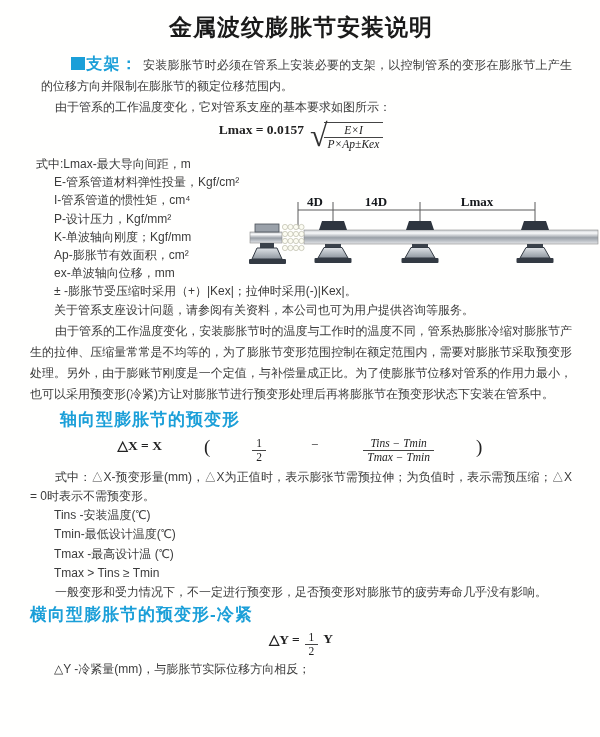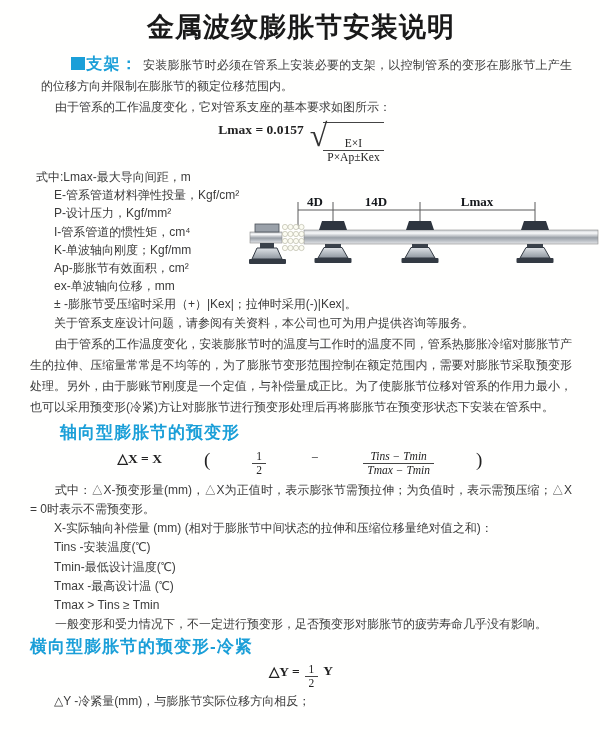--- a/index.html
+++ b/index.html
@@ -5,35 +5,35 @@
   html,body{margin:0;padding:0;}
   body{
     width:600px;height:737px;overflow:hidden;
     background:#fffffe;color:#3b3b3b;
     font-family:"Liberation Sans",sans-serif;
     font-size:12px;
   }
   .page{position:relative;width:600px;height:737px;box-sizing:border-box;padding:0 28px 0 30px;}
   .doc-title{
     margin:0;padding-top:13px;height:28px;line-height:28px;
-    text-align:center;font-size:27px;font-weight:bold;color:#1a1a1a;letter-spacing:1px;
+    text-align:center;font-size:23px;font-weight:bold;color:#1a1a1a;letter-spacing:1px;
   }
   .para{margin:0;font-size:12px;line-height:21px;text-align:justify;}
   .p-support{margin-top:12px;text-indent:30px;margin-left:11px;}
   .p-example{text-indent:25px;}
   .marker{display:inline-block;width:14px;height:13px;background:#1b9fd8;vertical-align:-1px;margin-right:1px;}
   .blue-inline{color:#1b9fd8;font-size:16px;font-weight:bold;margin-right:5px;letter-spacing:1px;}
   .formula{display:flex;justify-content:center;align-items:flex-start;font-family:"Liberation Serif",serif;color:#222;}
   .f1{margin:4px 0;}
   .f-lhs{font-weight:bold;font-size:13.5px;margin-right:6px;}
   .radical{font-size:32px;font-weight:300;line-height:24px;margin-right:-4px;transform:translateY(1px);color:#333;}
   .frac{display:inline-flex;flex-direction:column;text-align:center;font-size:11.5px;line-height:13px;}
   .frac .num{border-bottom:1px solid #444;padding:0 4px;}
   .frac .den{padding:0 4px;}
-  .f1 .frac{border-top:1.5px solid #444;padding-top:14px;}
+  .f1 .frac{font-style:italic;border-top:1.5px solid #444;padding-top:1px;}
   .defs{margin-top:3px;font-size:12px;line-height:18.2px;}
   .def-intro{margin-left:6px;}
   .def-item{margin-left:24px;}
   .diagram-wrap{position:absolute;top:193px;right:0;width:352px;height:98px;}
   .dim-label{font-family:"Liberation Serif",serif;font-weight:bold;font-size:13px;fill:#15181c;}
   .sec-head{margin:6px 0 0;font-size:16px;line-height:21px;font-weight:bold;color:#1b9fd8;}
   .sec-head .marker{margin-right:2px;}
   .p-preform{margin-top:2px;text-indent:25px;line-height:21px;}
   .sub-head{font-size:17px;line-height:22px;font-weight:bold;color:#1b9fd8;letter-spacing:1px;margin:0;}
   .sub-head.axial{margin:4px 0 0 30px;}
@@ -66,22 +66,22 @@
     <span class="radical">√</span>
     <span class="frac">
       <span class="num">E×I</span>
       <span class="den">P×Ap±Kex</span>
     </span>
   </div>
 
   <div class="defs">
     <div class="def-intro">式中:Lmax-最大导向间距，m</div>
     <div class="def-item">E-管系管道材料弹性投量，Kgf/cm²</div>
+    <div class="def-item">I-管系管道的惯性矩，cm⁴</div>
     <div class="def-item">P-设计压力，Kgf/mm²</div>
-    <div class="def-item">I-管系管道的惯性矩，cm⁴</div>
     <div class="def-item">K-单波轴向刚度；Kgf/mm</div>
     <div class="def-item">Ap-膨胀节有效面积，cm²</div>
     <div class="def-item">ex-单波轴向位移，mm</div>
     <div class="def-item">± -膨胀节受压缩时采用（+）|Kex|；拉伸时采用(-)|Kex|。</div>
     <div class="def-item">关于管系支座设计问题，请参阅有关资料，本公司也可为用户提供咨询等服务。</div>
   </div>
 
   <div class="diagram-wrap">
     <svg viewBox="0 0 352 98" width="352" height="98" xmlns="http://www.w3.org/2000/svg">
       <defs>
@@ -177,21 +177,20 @@
     <span class="f-op">−</span>
     <span class="frac ital">
       <span class="num">Tins − Tmin</span>
       <span class="den">Tmax − Tmin</span>
     </span>
     <span class="paren">)</span>
   </div>
 
   <div class="notes">
     <p class="note-wide">式中：△X-预变形量(mm)，△X为正值时，表示膨张节需预拉伸；为负值时，表示需预压缩；△X = 0时表示不需预变形。</p>
-    <div class="note-item">X-实际轴向补偿量 (mm) (相对于膨胀节中间状态的拉伸和压缩位移量绝对值之和)：</div>
     <div class="note-item">Tins -安装温度(℃)</div>
     <div class="note-item">Tmin-最低设计温度(℃)</div>
     <div class="note-item">Tmax -最高设计温 (℃)</div>
     <div class="note-item">Tmax &gt; Tins ≥ Tmin</div>
     <p class="note-wide">一般变形和受力情况下，不一定进行预变形，足否预变形对膨胀节的疲劳寿命几乎没有影响。</p>
   </div>
 
   <h3 class="sub-head lateral">横向型膨胀节的预变形-冷紧</h3>
 
   <div class="formula f3">

